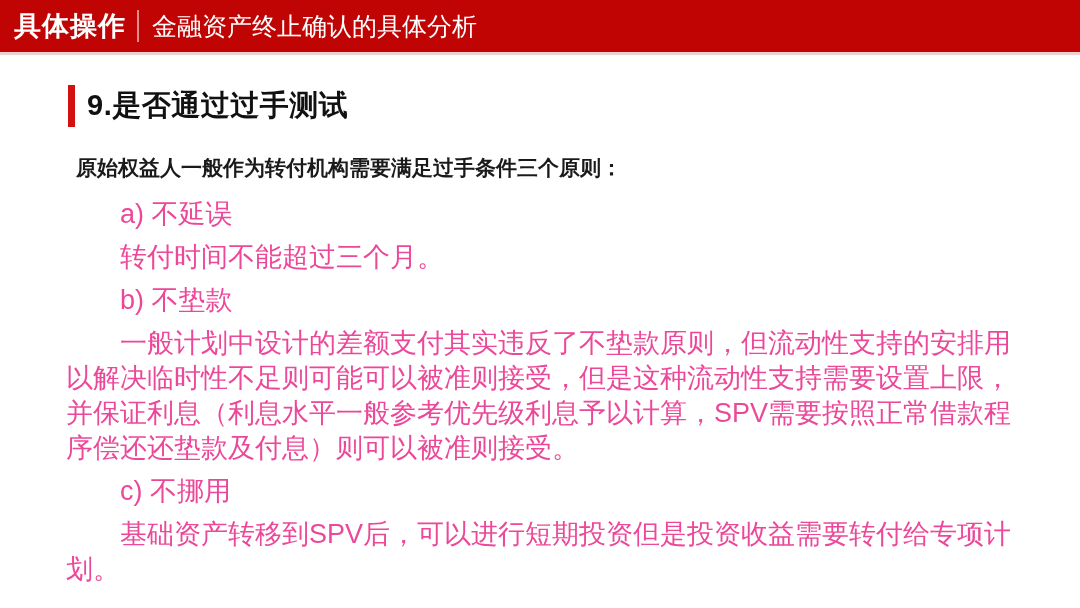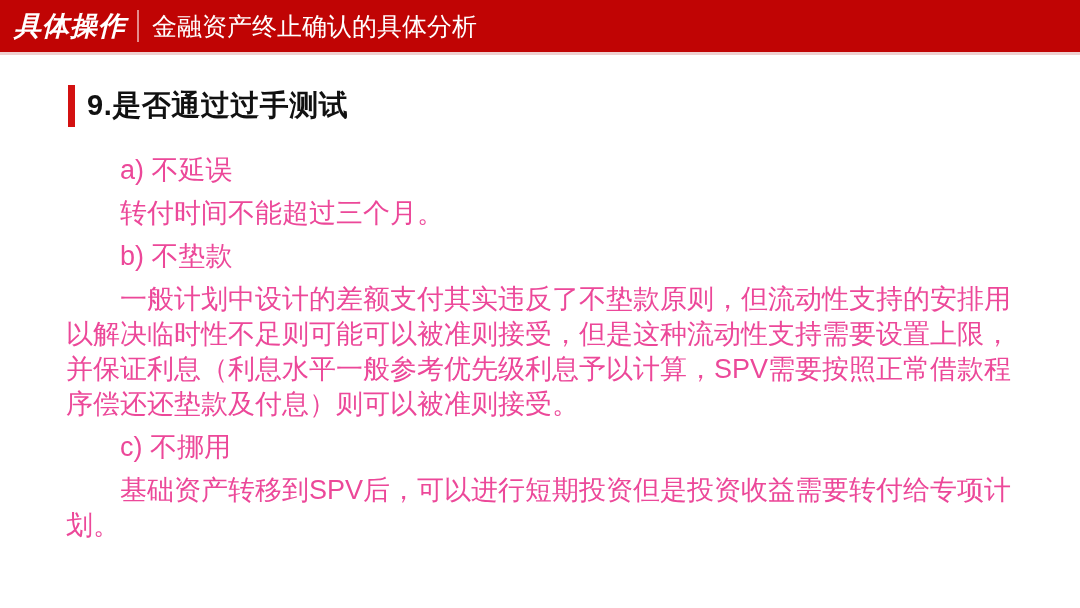--- a/index.html
+++ b/index.html
@@ -24,21 +24,20 @@
     display: flex;
     align-items: center;
     padding-left: 14px;
   }
   .banner-tag {
     color: #ffffff;
     font-weight: bold;
     font-size: 27px;
     letter-spacing: 1px;
     white-space: nowrap;
-    font-style: italic;
   }
   .banner-divider {
     width: 2px;
     height: 32px;
     background: rgba(255, 255, 255, 0.55);
     margin: 0 13px 0 11px;
     flex: 0 0 auto;
   }
   .banner-title {
     color: #ffffff;
@@ -99,20 +98,21 @@
     <span class="banner-title">金融资产终止确认的具体分析</span>
   </header>
 
   <main class="content">
 
     <div class="sec-title-row">
       <span class="sec-accent-bar"></span>
       <h1 class="sec-title">9.是否通过过手测试</h1>
     </div>
 
+    <p class="lead">原始权益人一般作为转付机构需要满足过手条件三个原则：</p>
 
     <p class="item-label">a) 不延误</p>
     <p class="item-body">转付时间不能超过三个月。</p>
 
     <p class="item-label">b) 不垫款</p>
     <p class="item-body">一般计划中设计的差额支付其实违反了不垫款原则，但流动性支持的安排用以解决临时性不足则可能可以被准则接受，但是这种流动性支持需要设置上限，并保证利息（利息水平一般参考优先级利息予以计算，SPV需要按照正常借款程序偿还还垫款及付息）则可以被准则接受。</p>
 
     <p class="item-label">c) 不挪用</p>
     <p class="item-body">基础资产转移到SPV后，可以进行短期投资但是投资收益需要转付给专项计划。</p>
 

